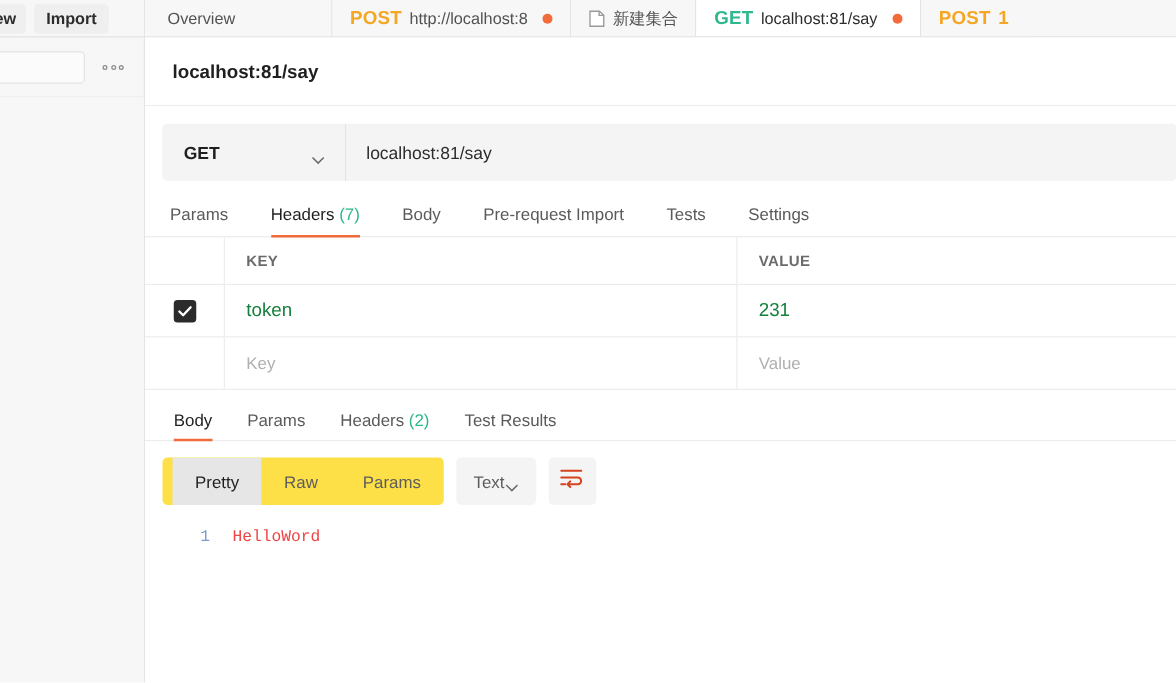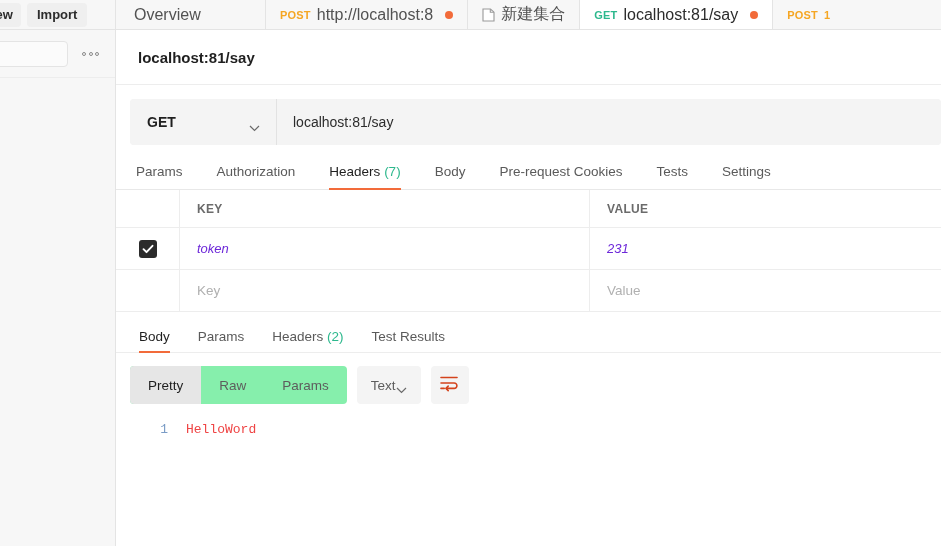--- a/index.html
+++ b/index.html
@@ -87,26 +87,26 @@
     font-size: 12.5px;
     color: #5f5f5f;
     border-right: 1px solid #e4e4e4;
     background: #f7f7f7;
     cursor: pointer;
     white-space: nowrap;
     position: relative;
   }
   .tab.active { background: #ffffff; color: #2c2c2c; }
   .tab .method {
-    font-size: 11px; font-weight: bold;
+    font-size: 15px; font-weight: bold;
     letter-spacing: .2px;
   }
   .m-get  { color: #2db88d; }
   .m-post { color: #f5a623; }
-  .tab .tname { font-size: 16px; color: #525252; }
+  .tab .tname { font-size: 13px; color: #525252; }
   .tab.active .tname { color: #2c2c2c; }
   .dot-unsaved {
     width: 8px; height: 8px; border-radius: 50%;
     background: #f26b3a; display: inline-block; margin-left: 6px;
     flex: none;
   }
   .coll-ico { width: 13px; height: 14px; flex: none; }
   .tab-overview { padding-left: 18px; min-width: 150px; }
   .tab-post1 { border-right: none; }
 
@@ -192,21 +192,21 @@
     display: flex; align-items: center;
     padding-left: 17px;
     border-right: 1px solid #ededed;
   }
   .cell-val {
     flex: 1; display: flex; align-items: center;
     padding-left: 17px;
     text-align: right;
   }
   .th { font-size: 12px; font-weight: bold; color: #6b6b6b; letter-spacing: .3px; }
-  .cellv { color: #6d28d9; font-size: 13px; font-style: italic; }
+  .cellv { color: #15803d; font-size: 15px; }
   .ph { color: #b0b0b0; font-size: 13.5px; }
   .chkbox {
     width: 18px; height: 18px; border-radius: 3px;
     background: #2b2b2b;
     display: flex; align-items: center; justify-content: center;
     cursor: pointer;
   }
   .chkbox svg { width: 12px; height: 12px; display: block; }
 
   
@@ -222,22 +222,22 @@
   .resp-tabs .rtab:first-child { padding-left: 9px; }
   .resp-tabs .rtab.active::after { left: 14px; right: 14px; }
   .resp-tabs .rtab:first-child.active::after { left: 9px; right: 14px; }
 
   .fmt-bar {
     display: flex; align-items: center; gap: 10px;
     padding: 13px 0 0 14px;
     flex: none;
   }
   .seg {
-    display: flex; background: #86efac; border-radius: 4px;
-    height: 38px; overflow: hidden;
+    display: flex; background: #fde047; border-radius: 4px;
+    height: 38px; overflow: hidden; padding-left: 8px;
   }
   .seg-i {
     display: flex; align-items: center; padding: 0 18px;
     font-size: 13.5px; color: #5d5d5d; cursor: pointer; white-space: nowrap;
   }
   .seg-i.active { background: #e6e6e6; color: #1f1f1f; }
   .fmt-sel {
     display: flex; align-items: center; 
     height: 38px; padding: 0 14px;
     background: #f4f4f4; border-radius: 4px;
@@ -336,24 +336,23 @@
               <path d="M1 1l4.5 4.5L10 1" stroke="#6a6a6a" stroke-width="1.2"></path>
             </svg>
           </span>
         </div>
         <div class="url-input">localhost:81/say</div>
       </div>
     </div>
 
     <div class="req-tabs">
       <div class="rtab"><span>Params</span></div>
-      <div class="rtab"><span>Authorization</span></div>
       <div class="rtab active"><span>Headers</span> <span class="cnt-green">(7)</span></div>
       <div class="rtab"><span>Body</span></div>
-      <div class="rtab"><span>Pre-request Cookies</span></div>
+      <div class="rtab"><span>Pre-request Import</span></div>
       <div class="rtab"><span>Tests</span></div>
       <div class="rtab"><span>Settings</span></div>
     </div>
 
     <div class="tbl">
       <div class="tr head">
         <div class="cell-chk"></div>
         <div class="cell-key">
             <span class="th">KEY</span>
           </div>

